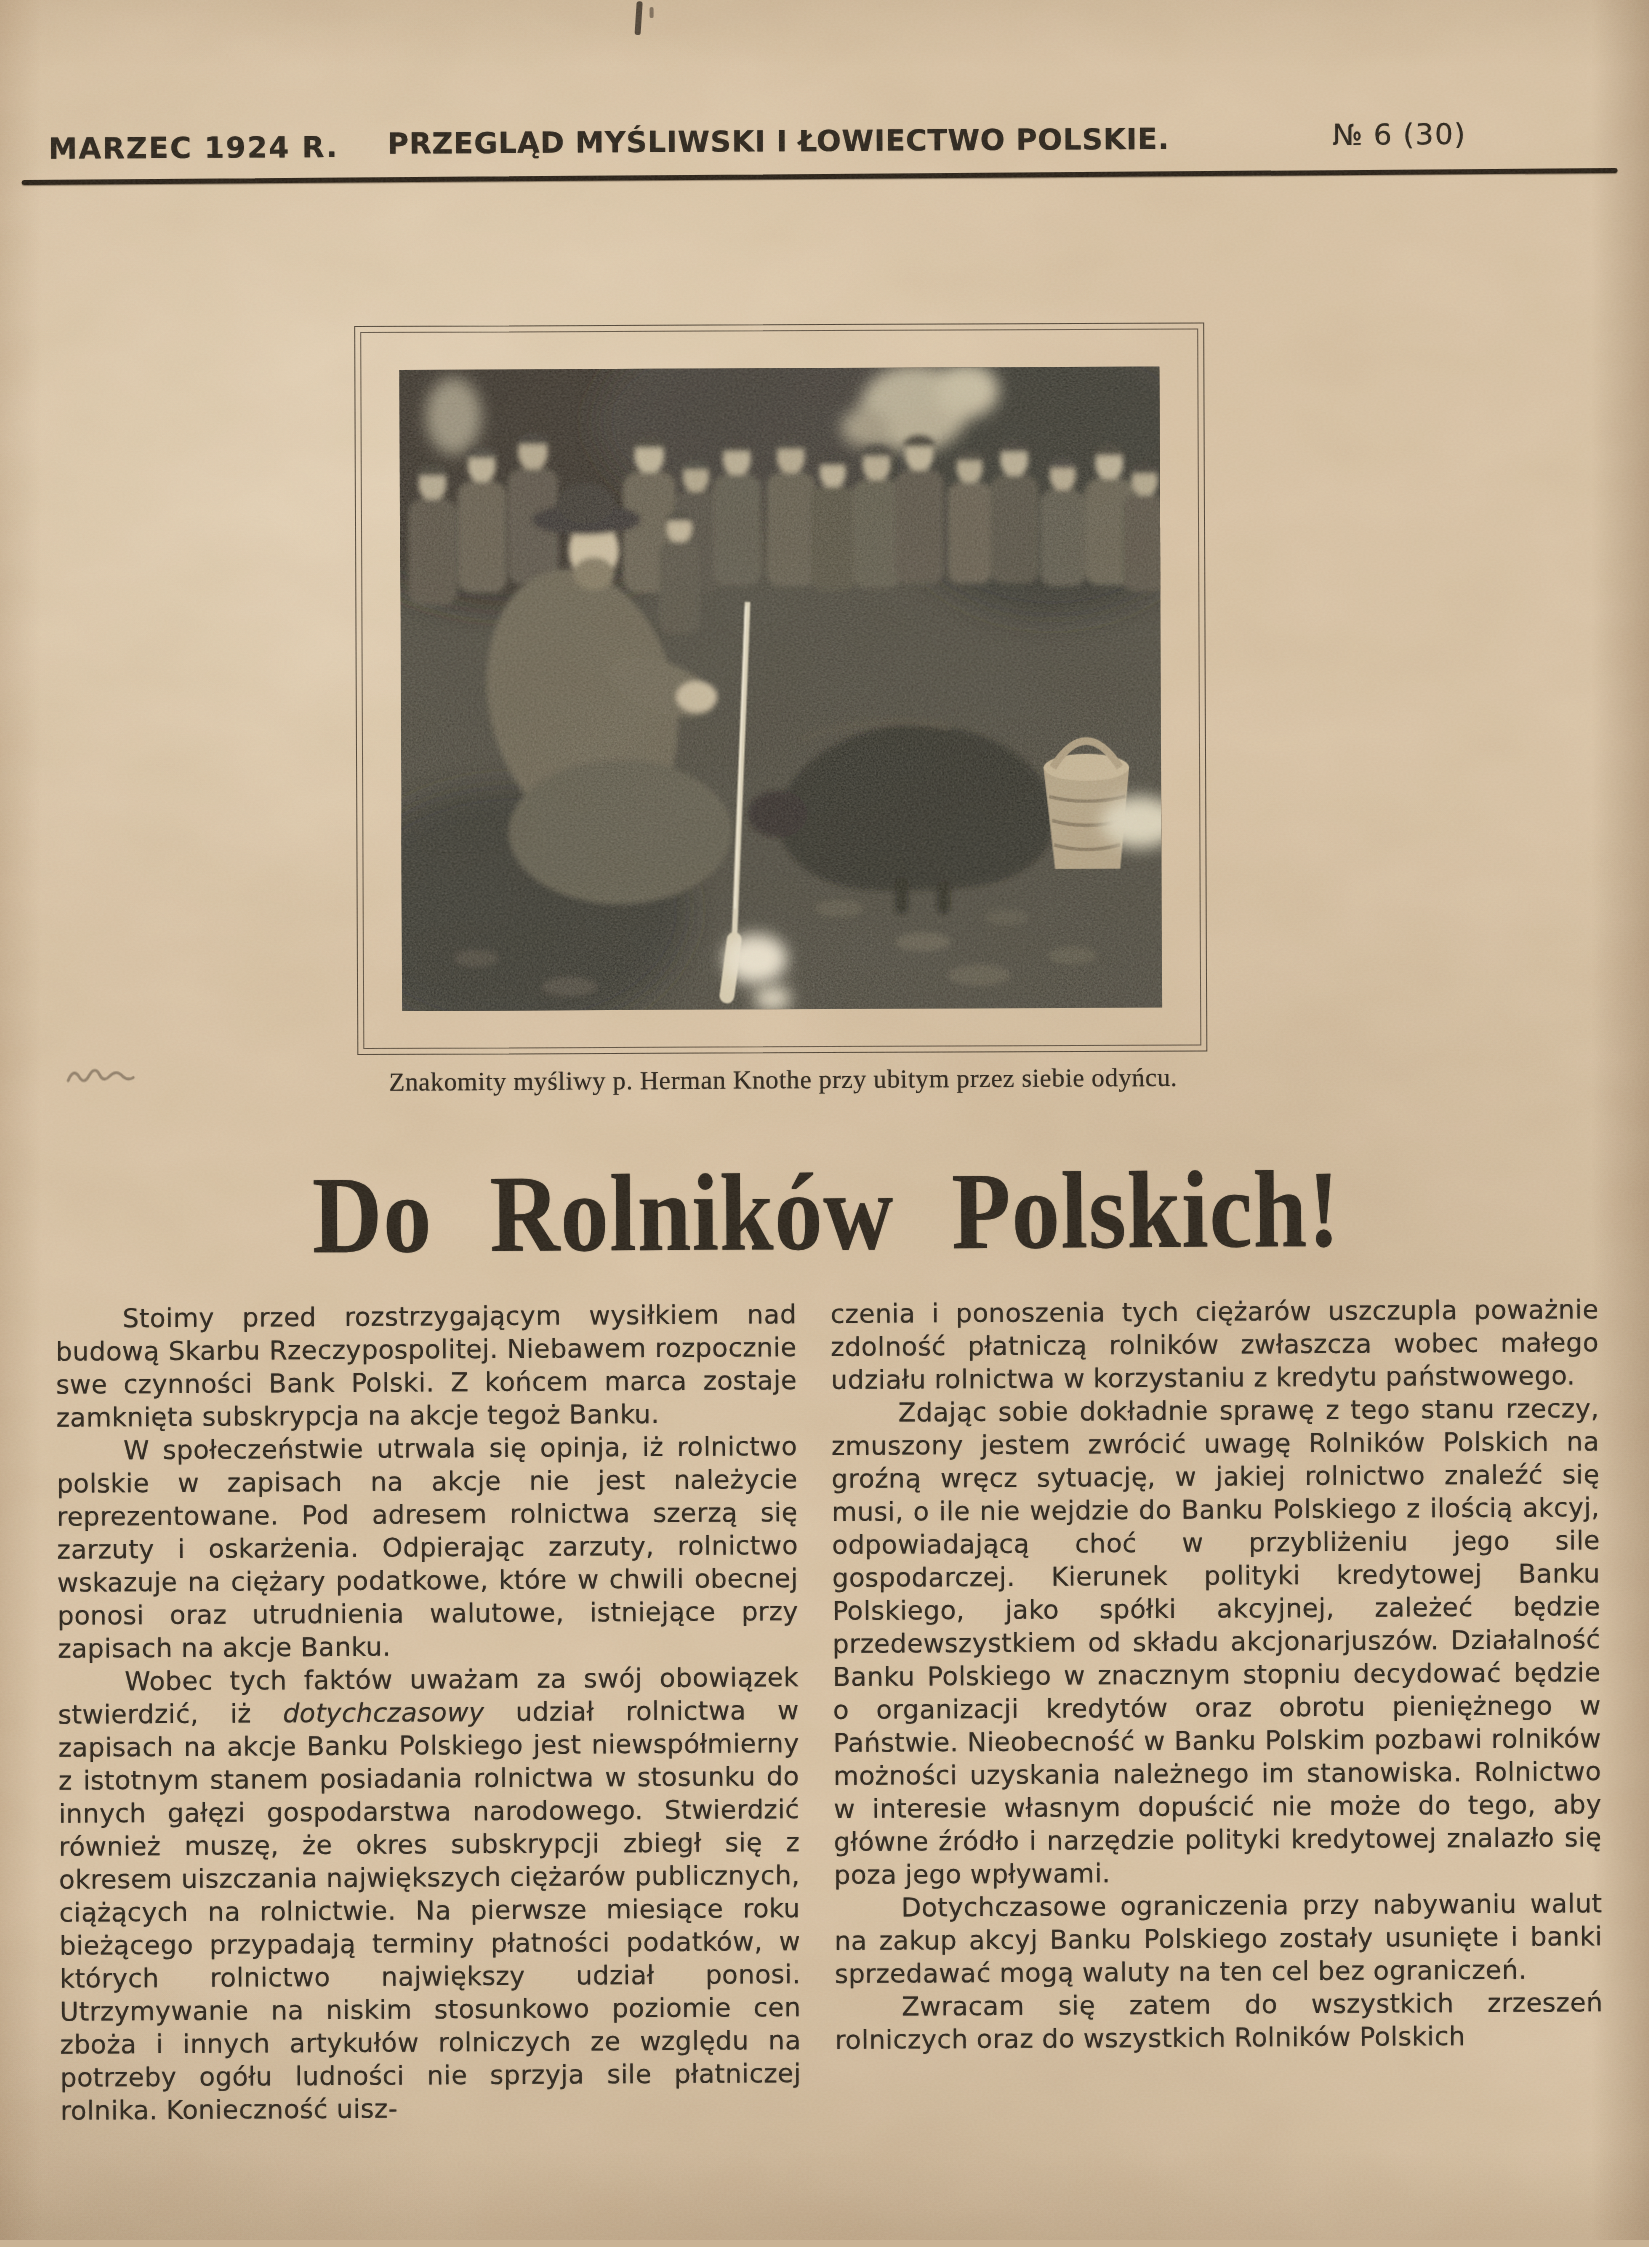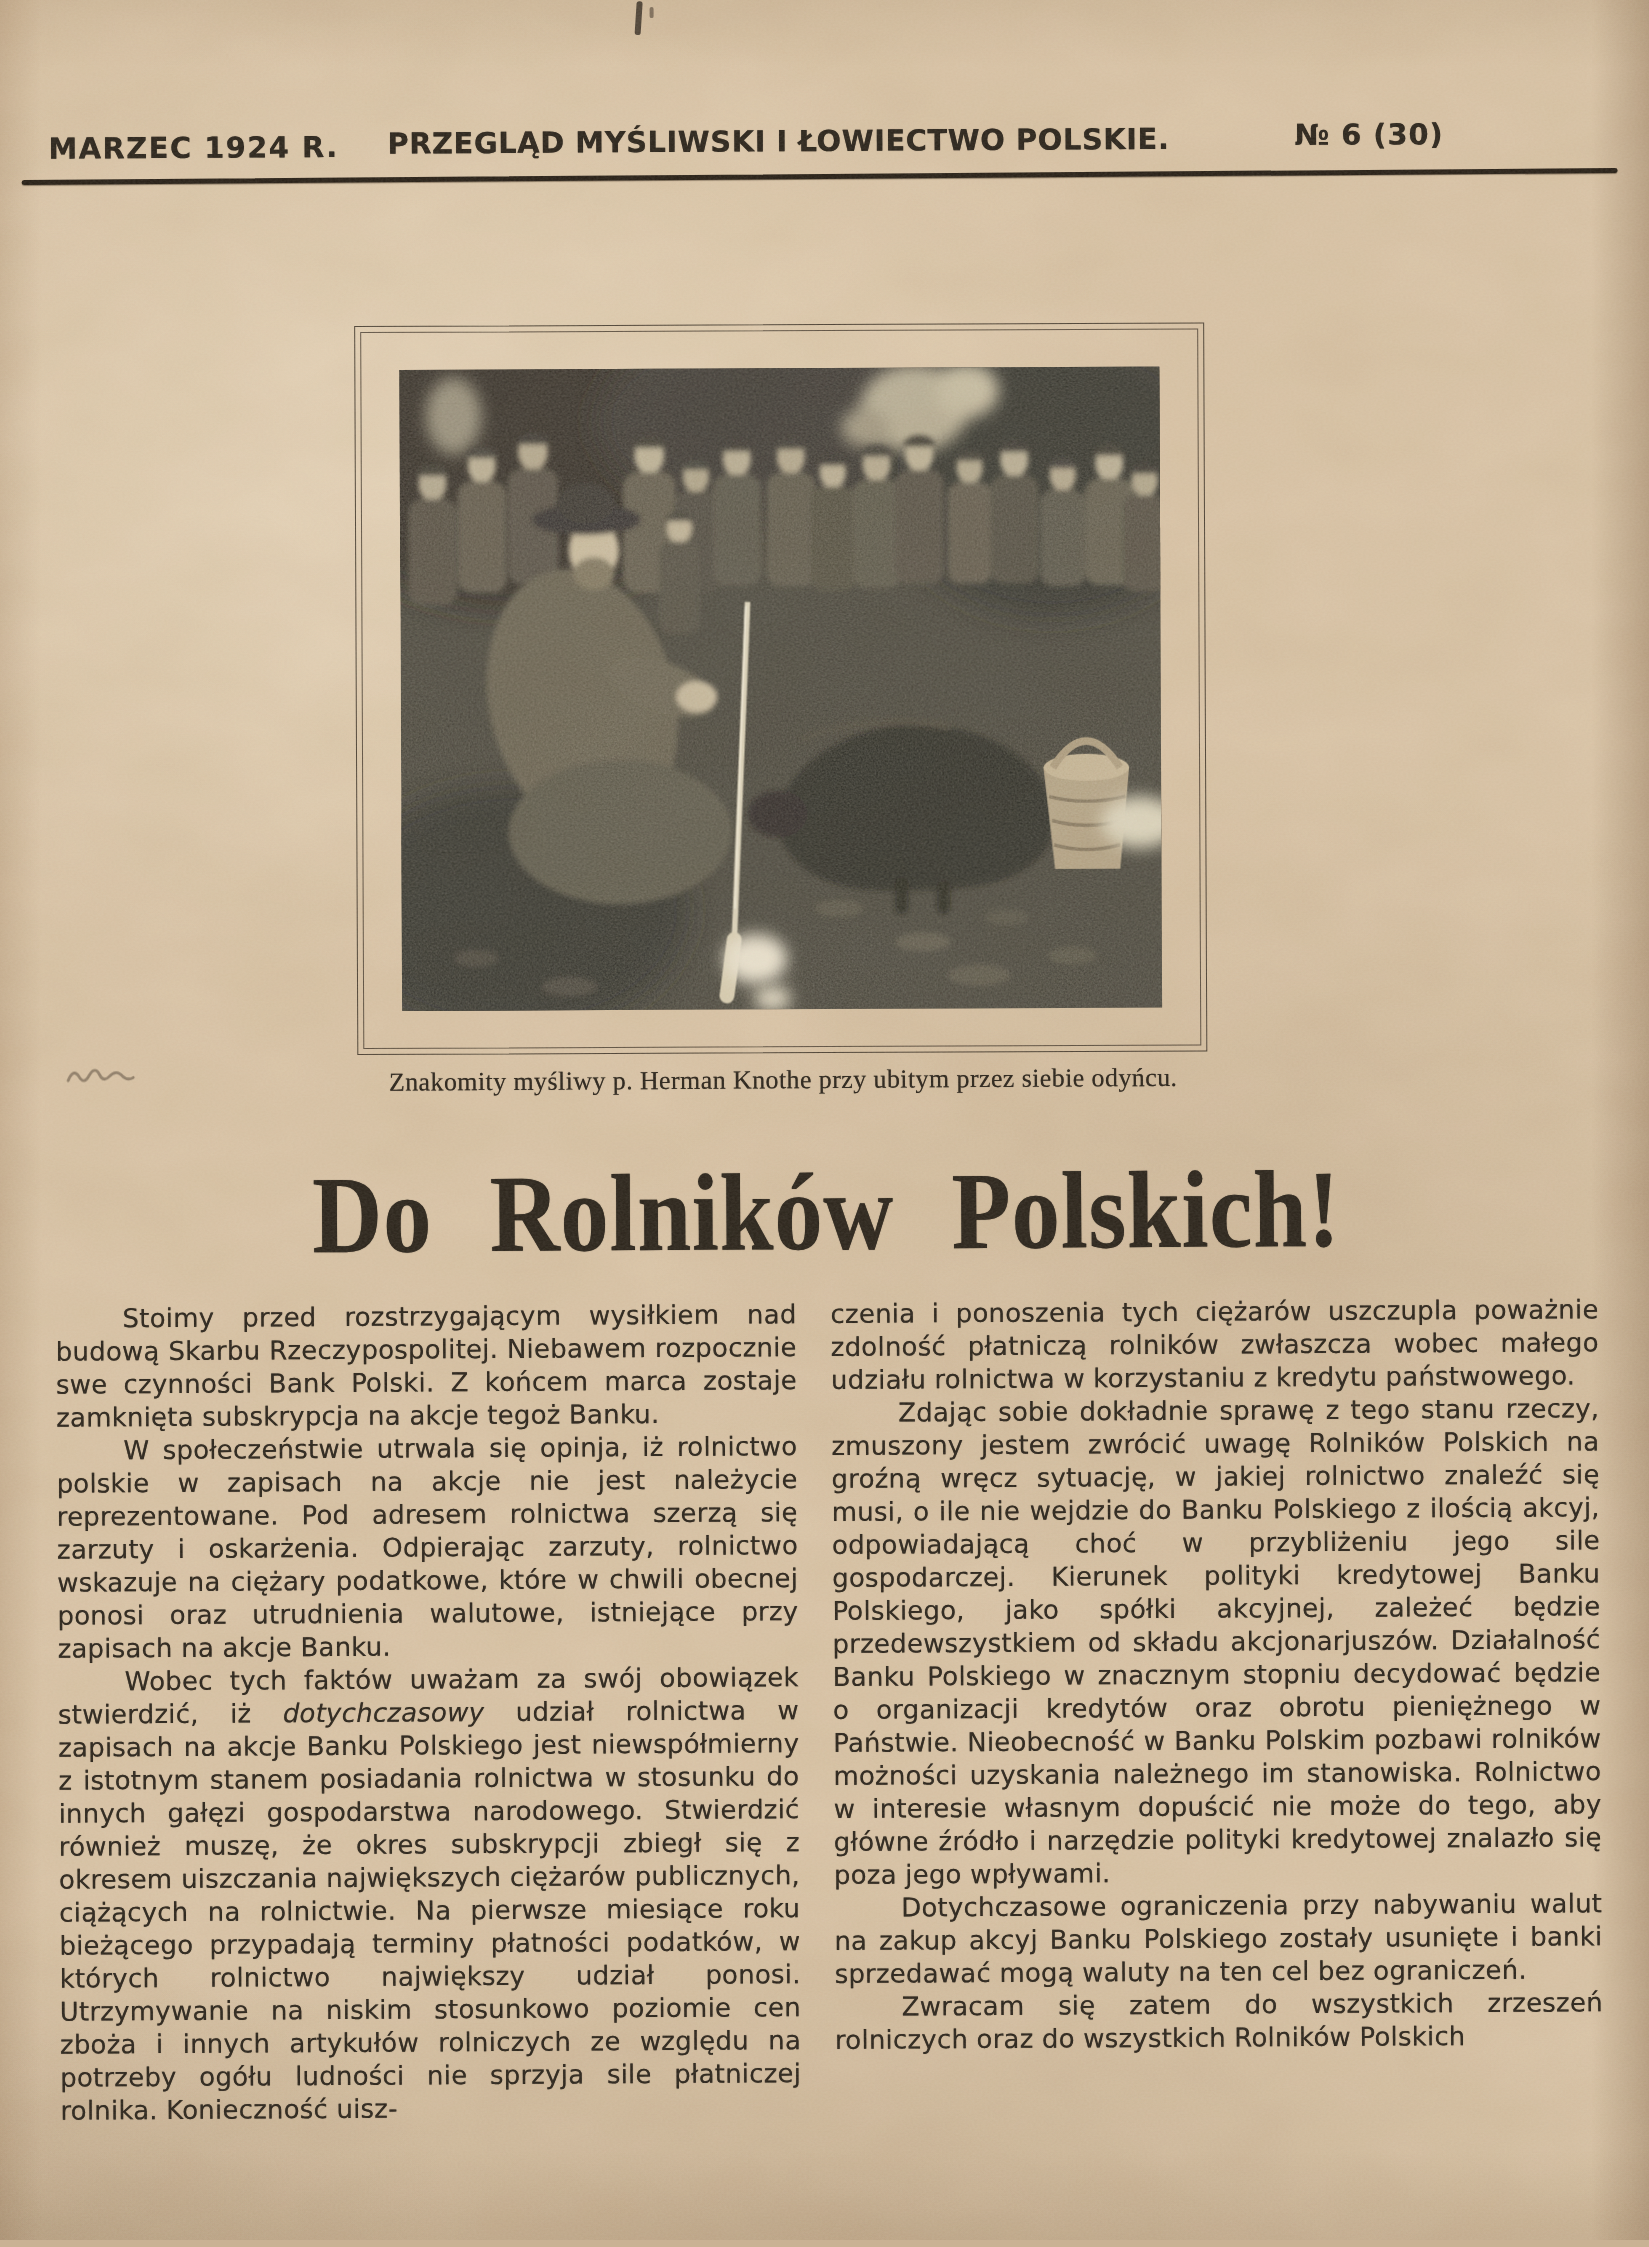--- a/index.html
+++ b/index.html
@@ -24,21 +24,21 @@
   .content{
     position:absolute;inset:0;
     transform:rotate(-0.35deg);
     transform-origin:50% 40%;
   }
   .ink{ color:#2b241b; text-shadow:0 0 0.7px rgba(43,36,27,0.65); }
 
   
   .hdr-date{ position:absolute; left:53px; top:127px; font-weight:bold; font-size:29px; letter-spacing:1.4px; }
   .hdr-journal{ position:absolute; left:783px; top:124px; transform:translateX(-50%); font-weight:bold; font-size:29px; letter-spacing:0.5px; white-space:nowrap; }
-  .hdr-issue{ position:absolute; left:1299px; top:121px; font-weight:bold; font-size:29px; letter-spacing:0.9px; }
+  .hdr-issue{ position:absolute; left:1337px; top:121px; font-weight:normal; font-size:29px; letter-spacing:0.9px; }
   .hdr-rule{ position:absolute; left:26px; top:174px; width:1596px; height:4.7px; background:#271f16; border-radius:2.8px;
              box-shadow:0 0.9px 0.9px rgba(60,45,30,0.5); transform:rotate(-0.08deg); }
 
   
   .photo-frame{
     position:absolute; left:357px; top:324px; width:850px; height:729px;
     border:1.9px solid rgba(48,39,29,0.82); box-sizing:border-box; transform:rotate(0.1deg);
   }
   .photo-frame-inner{
     position:absolute; inset:4.7px;

